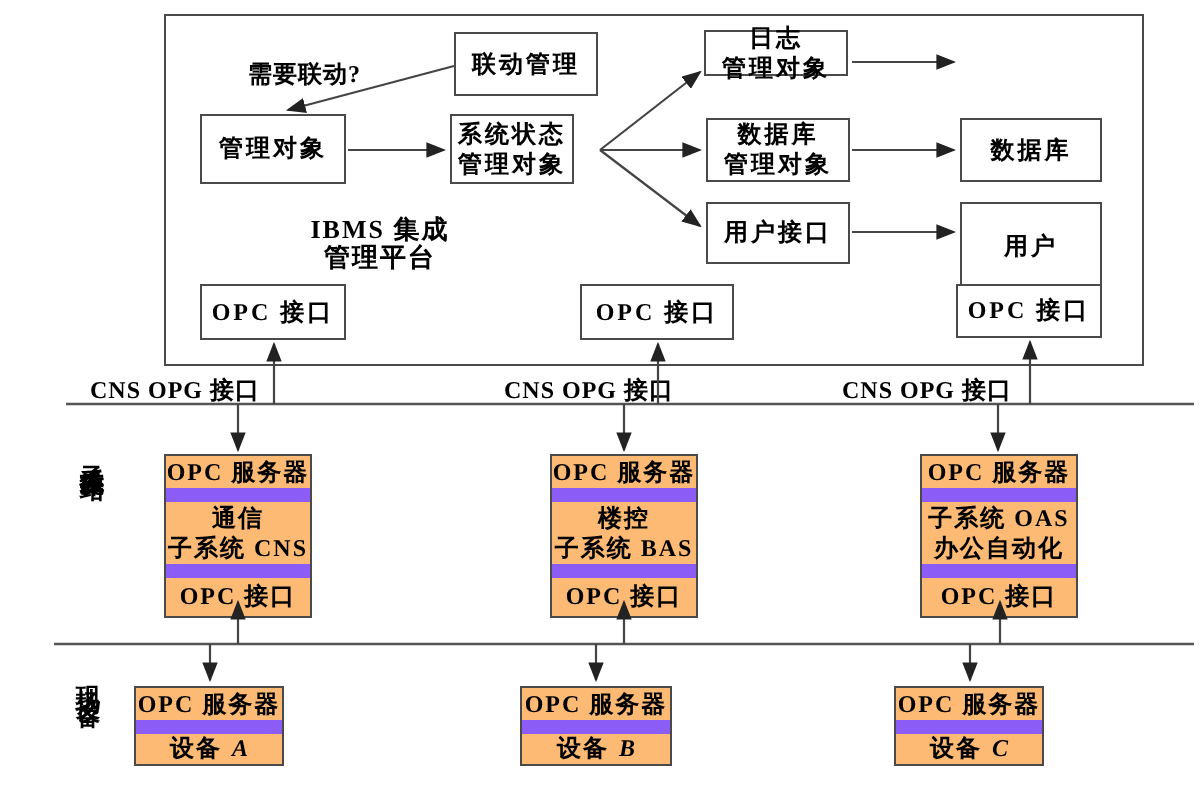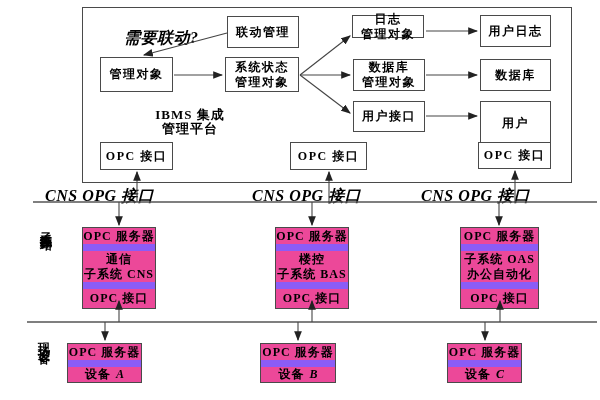--- a/index.html
+++ b/index.html
@@ -2,22 +2,22 @@
 <html><head>
 <meta charset="utf-8">
 <style>
   html,body{margin:0;padding:0;background:#fff;}
   .stage{position:relative;width:600px;height:400px;background:#ffffff;overflow:hidden;
          font-family:"Liberation Serif","DejaVu Serif",serif;color:#000;}
   .box{position:absolute;border:1px solid #4a4a4a;background:#fff;box-sizing:border-box;
        display:flex;flex-direction:column;align-items:center;justify-content:center;
        font-weight:bold;font-size:12px;letter-spacing:1.5px;line-height:1.25;text-align:center;}
   .box span{display:block;}
-  .lbl{position:absolute;font-weight:bold;font-size:16px;letter-spacing:0.5px;white-space:nowrap;line-height:13px;font-style:italic;}
-  .stack{position:absolute;border:1px solid #4a4a4a;background:#ec4899;box-sizing:border-box;}
+  .lbl{position:absolute;font-weight:bold;font-size:12px;letter-spacing:0.5px;white-space:nowrap;line-height:13px;}
+  .stack{position:absolute;border:1px solid #4a4a4a;background:#fdba74;box-sizing:border-box;}
   .stack .row{display:flex;flex-direction:column;align-items:center;justify-content:center;
        font-weight:bold;font-size:12px;letter-spacing:1px;text-align:center;line-height:1.25;}
   .stack .row + .row{border-top:7px solid #8b5cf6;}
   .r-srv{height:16px}.r-name{height:31px}.r-if{height:19px}.r-fsrv{height:16px}.r-dev{height:15px}
   .dev-line{display:flex;align-items:flex-start;justify-content:center;}
   .dev-letter{font-style:italic;margin-left:5px;letter-spacing:0;}
   .vlabel{position:absolute;writing-mode:vertical-rl;text-orientation:upright;
           font-weight:bold;font-size:12px;letter-spacing:1px;}
   .center2{position:absolute;text-align:center;font-weight:bold;font-size:13px;
            letter-spacing:1px;line-height:14px;}
@@ -32,42 +32,39 @@
   <div class="outer" style="left:82px;top:7px;width:490px;height:176px;"></div>
 
   <div class="box" style="left:227px;top:16px;width:72px;height:32px;">
     <span>联动管理</span>
   </div>
 
   <div class="box" style="left:100px;top:57px;width:73px;height:35px;">
     <span>管理对象</span>
   </div>
 
-  <div class="box" style="left:225px;top:57px;width:74px;height:35px;">
+  <div class="box" style="left:225px;top:57px;width:62px;height:35px;">
     <span>系统状态</span>
     <span>管理对象</span>
   </div>
 
   <div class="box" style="left:352px;top:15px;width:72px;height:23px;">
     <span>日志</span>
     <span>管理对象</span>
   </div>
 
   <div class="box" style="left:353px;top:59px;width:72px;height:32px;">
     <span>数据库</span>
     <span>管理对象</span>
   </div>
 
   <div class="box" style="left:353px;top:101px;width:72px;height:31px;">
     <span>用户接口</span>
   </div>
 
-  <div class="box" style="left:480px;top:15px;width:71px;height:32px;">
-    <span>用户日志</span>
-  </div>
 
   <div class="box" style="left:480px;top:59px;width:71px;height:32px;">
     <span>数据库</span>
   </div>
 
   <div class="box" style="left:480px;top:101px;width:71px;height:44px;">
     <span>用户</span>
   </div>
 
   <div class="box" style="left:100px;top:142px;width:73px;height:28px;">

